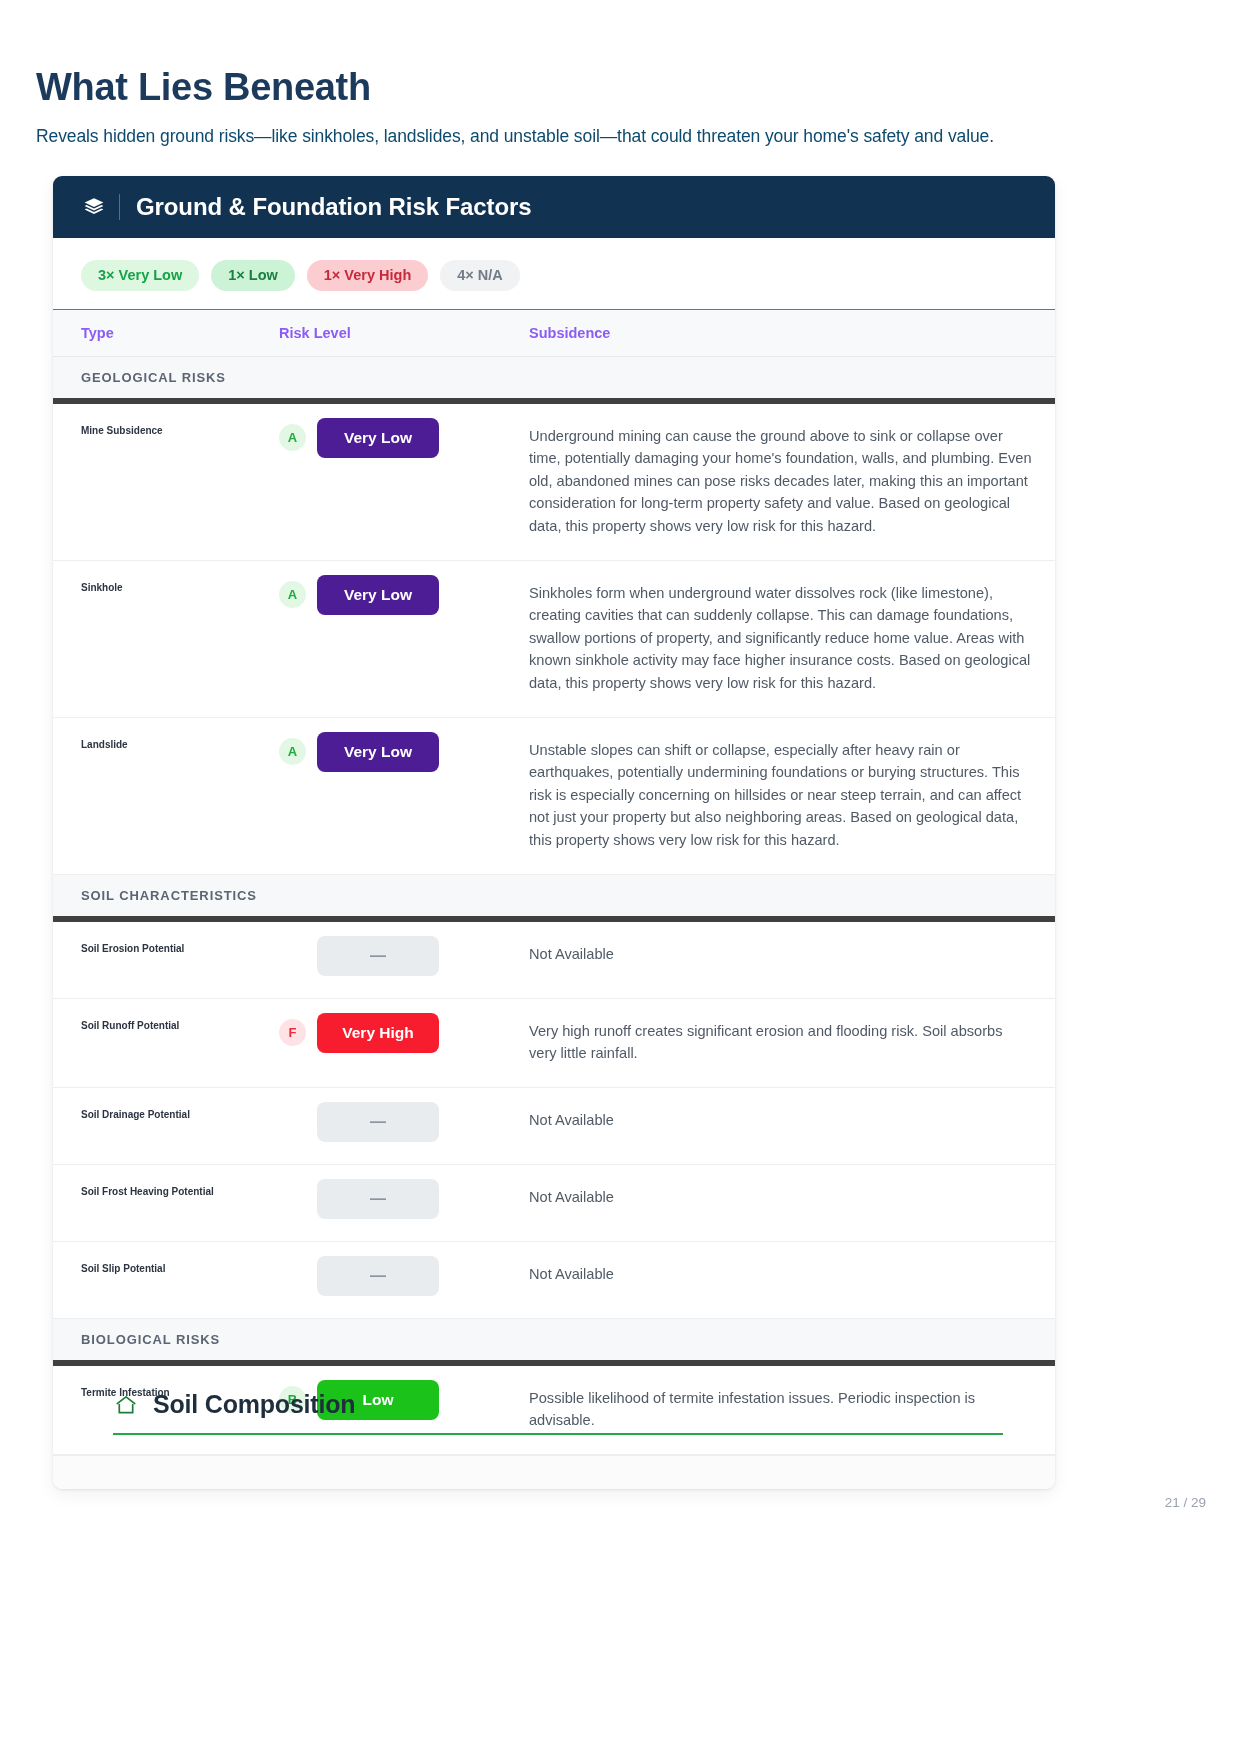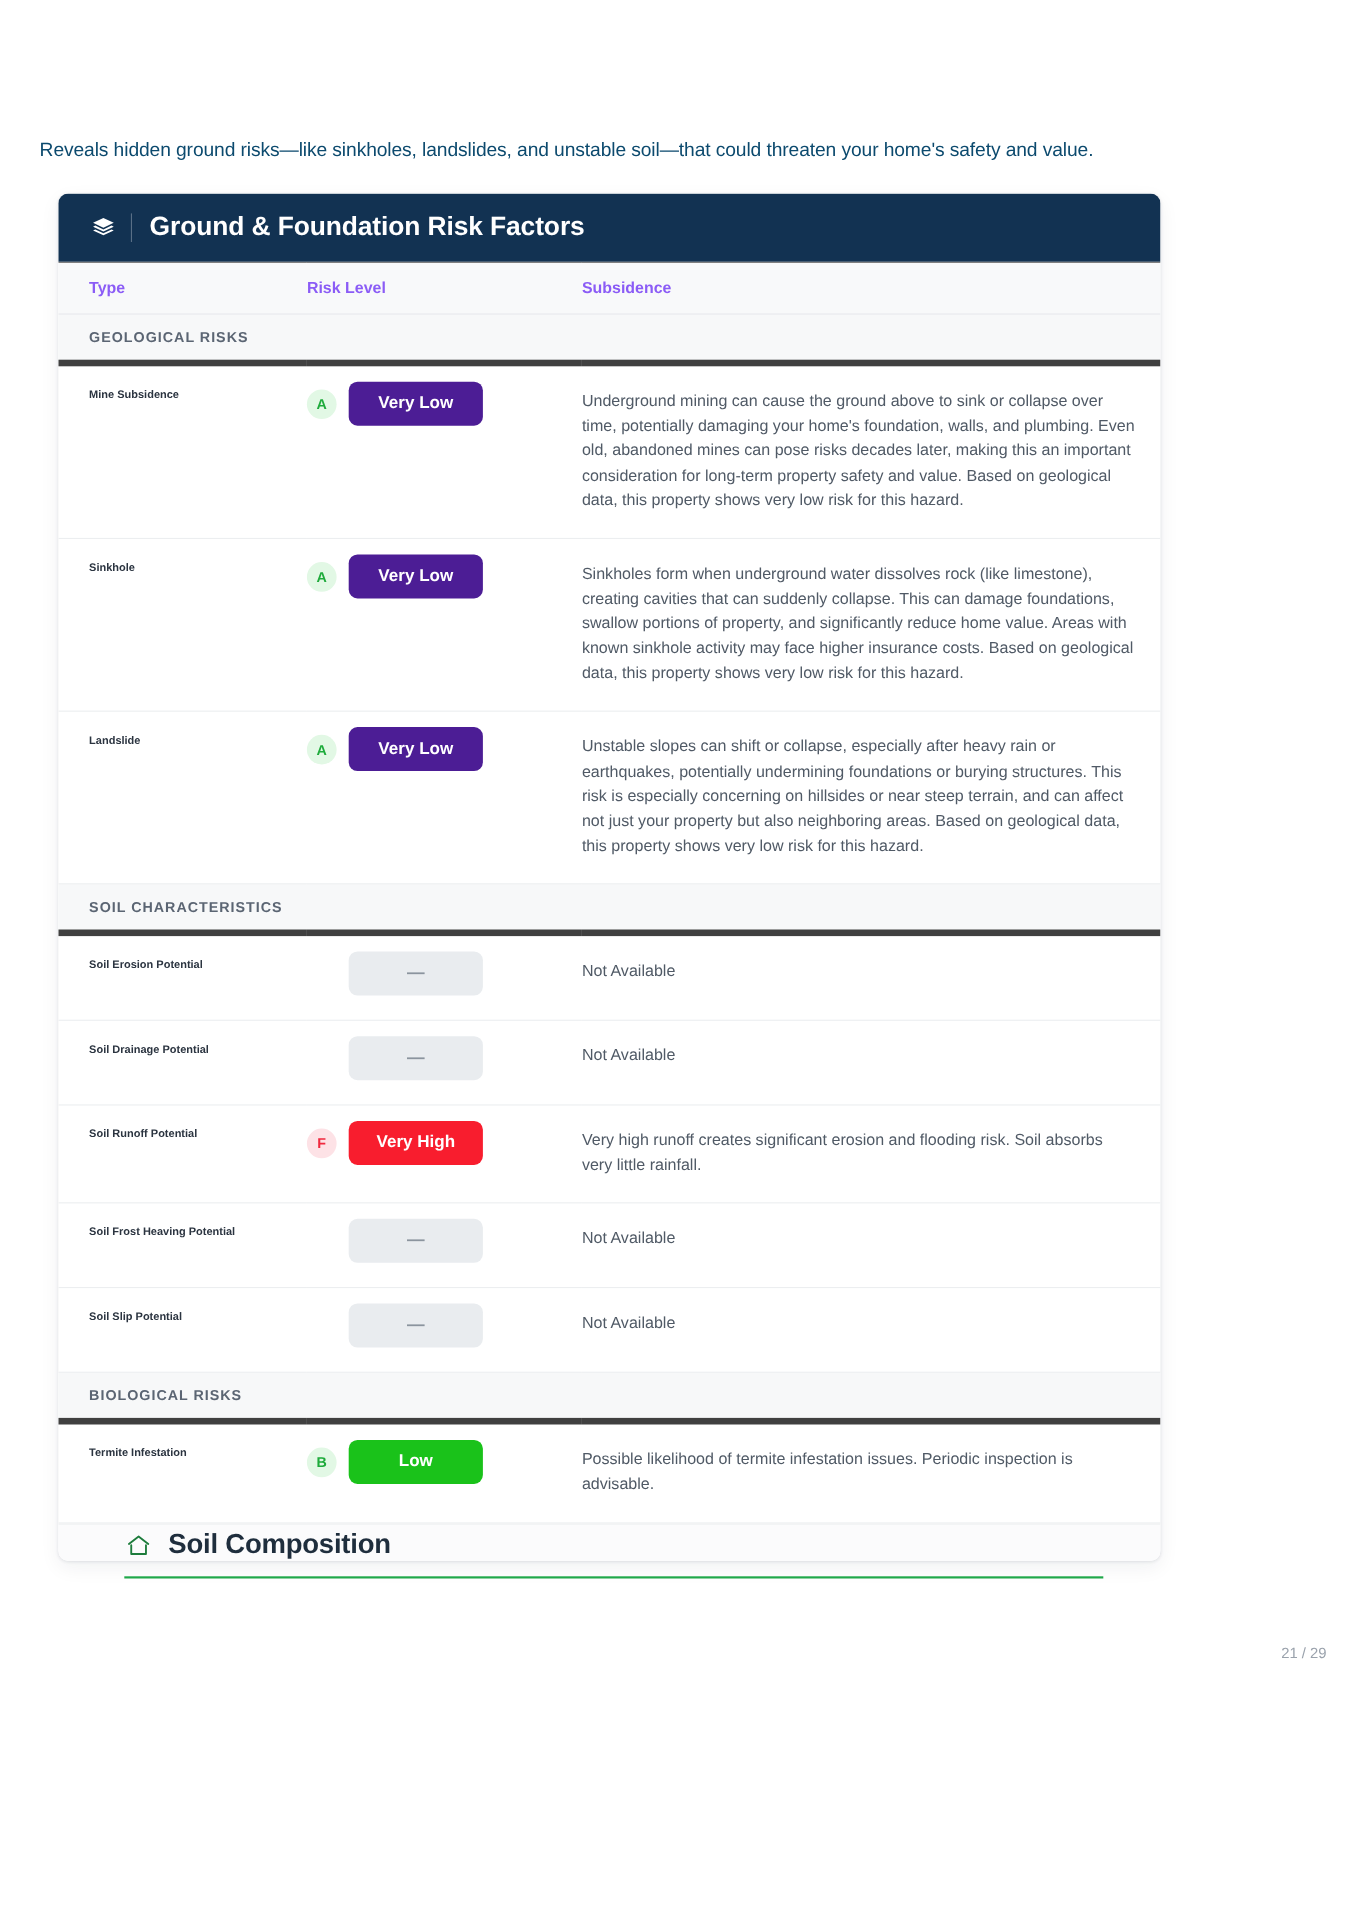--- a/index.html
+++ b/index.html
@@ -241,36 +241,43 @@
     top: 1495px;
     font-size: 13.5px;
     color: #9aa2ac;
   }
 </style>
 </head>
 <body>
 
 <div class="page">
 
+  <h1 class="page-title">What Lies Beneath</h1>
   <p class="page-subtitle">Reveals hidden ground risks—like sinkholes, landslides, and unstable soil—that could threaten your home's safety and value.</p>
 
   <div class="card">
 
     <div class="card-header">
       <span class="hicon">
         <svg width="24" height="24" viewBox="0 0 24 24" aria-hidden="true">
           <path d="M12 3.2 2.6 7.6 12 12l9.4-4.4Z" fill="#ffffff"></path>
           <path d="M12 13.6 4.6 10.1l-2 .95L12 15.45l9.4-4.4-2-.95Z" fill="#ffffff"></path>
           <path d="M12 17.1 4.6 13.6l-2 .95L12 18.95l9.4-4.4-2-.95Z" fill="#ffffff"></path>
         </svg>
       </span>
       <span class="hdiv"></span>
       <span class="htitle">Ground &amp; Foundation Risk Factors</span>
     </div>
 
+    <div class="chips">
+        <div class="chip chip-verylow">3× Very Low</div>
+        <div class="chip chip-low">1× Low</div>
+        <div class="chip chip-vhigh">1× Very High</div>
+        <div class="chip chip-na">4× N/A</div>
+      </div>
 
     <table class="risk">
       <colgroup>
         <col class="c-type">
           <col class="c-risk">
           <col class="c-desc">
       </colgroup>
       <thead>
         <tr>
           <th class="th-type">Type</th>
@@ -318,37 +325,37 @@
           <tr class="datarow">
             <td class="td-type">Soil Erosion Potential</td>
             <td class="td-risk">
               <div class="risk-wrap">
                 <span class="pill p-na na-offset">—</span>
               </div>
             </td>
             <td class="td-desc">Not Available</td>
           </tr>
           <tr class="datarow">
-            <td class="td-type">Soil Drainage Potential</td>
-            <td class="td-risk">
-              <div class="risk-wrap">
-                <span class="pill p-na na-offset">—</span>
-              </div>
-            </td>
-            <td class="td-desc">Not Available</td>
-          </tr>
-          <tr class="datarow">
             <td class="td-type">Soil Runoff Potential</td>
             <td class="td-risk">
               <div class="risk-wrap">
                 <span class="grade g-f">F</span>
                 <span class="pill p-vhigh">Very High</span>
               </div>
             </td>
             <td class="td-desc">Very high runoff creates significant erosion and flooding risk. Soil absorbs very little rainfall.</td>
+          </tr>
+          <tr class="datarow">
+            <td class="td-type">Soil Drainage Potential</td>
+            <td class="td-risk">
+              <div class="risk-wrap">
+                <span class="pill p-na na-offset">—</span>
+              </div>
+            </td>
+            <td class="td-desc">Not Available</td>
           </tr>
           <tr class="datarow">
             <td class="td-type">Soil Frost Heaving Potential</td>
             <td class="td-risk">
               <div class="risk-wrap">
                 <span class="pill p-na na-offset">—</span>
               </div>
             </td>
             <td class="td-desc">Not Available</td>
           </tr>

